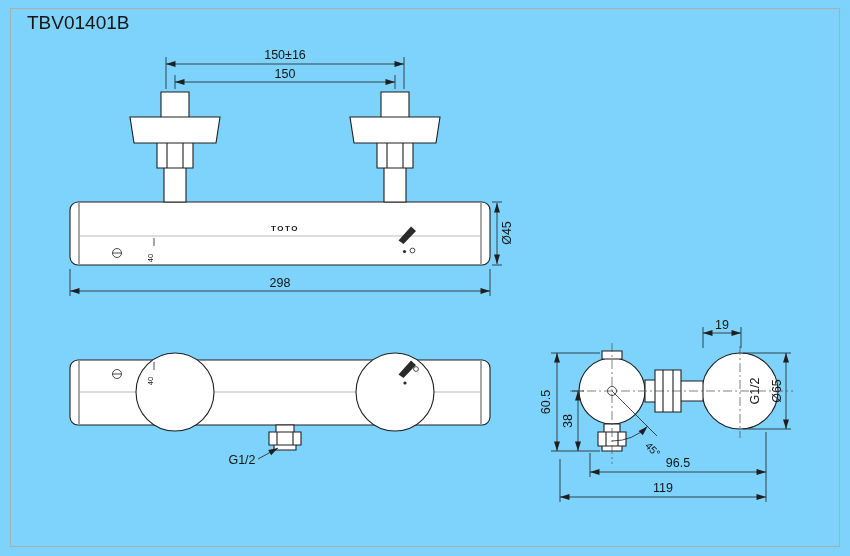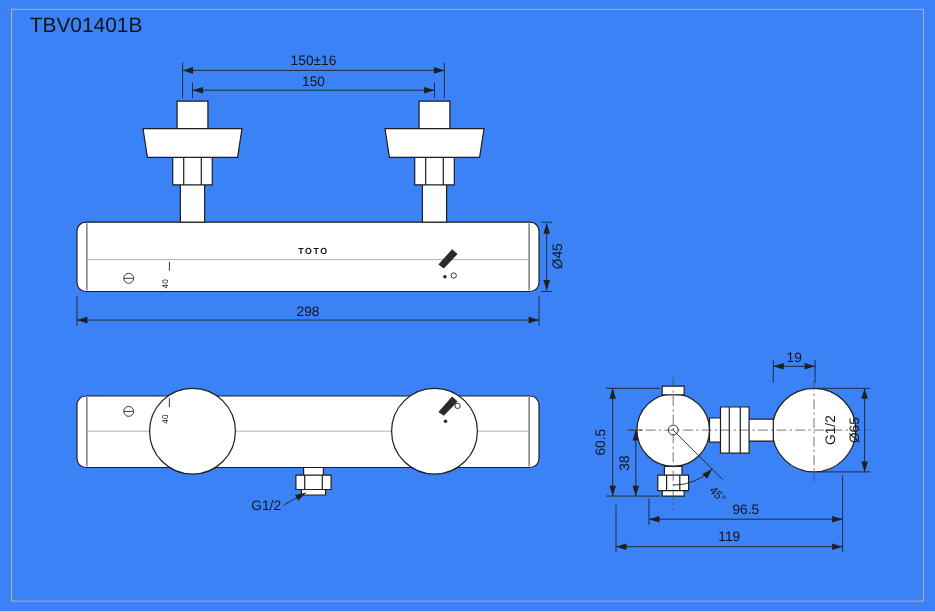--- a/index.html
+++ b/index.html
@@ -1,16 +1,16 @@
 <!DOCTYPE html>
 <html><head>
 <meta charset="utf-8">
 <style>
   html,body{margin:0;padding:0;background:#ffffff;}
-  .page{width:850px;height:556px;position:relative;background:#3b82f6;}
+  .page{width:850px;height:556px;position:relative;background:#7dd3fc;}
   svg text{font-family:"Liberation Sans",sans-serif;fill:#141414;}
   .t13{font-size:12.5px}
   .t19{font-size:19px}
   .t11{font-size:10.5px}
   .t8{font-size:8px;font-weight:bold;letter-spacing:1.5px}
   .t7{font-size:7.5px}
   .geoW{fill:#ffffff;stroke:#1f1f1f;stroke-width:1.1}
   .thin{fill:none;stroke:#1f1f1f;stroke-width:0.8}
   .dim{fill:none;stroke:#1f1f1f;stroke-width:0.8}
   .cl{fill:none;stroke:#4a4a4a;stroke-width:0.7;stroke-dasharray:9 3 2 3}

